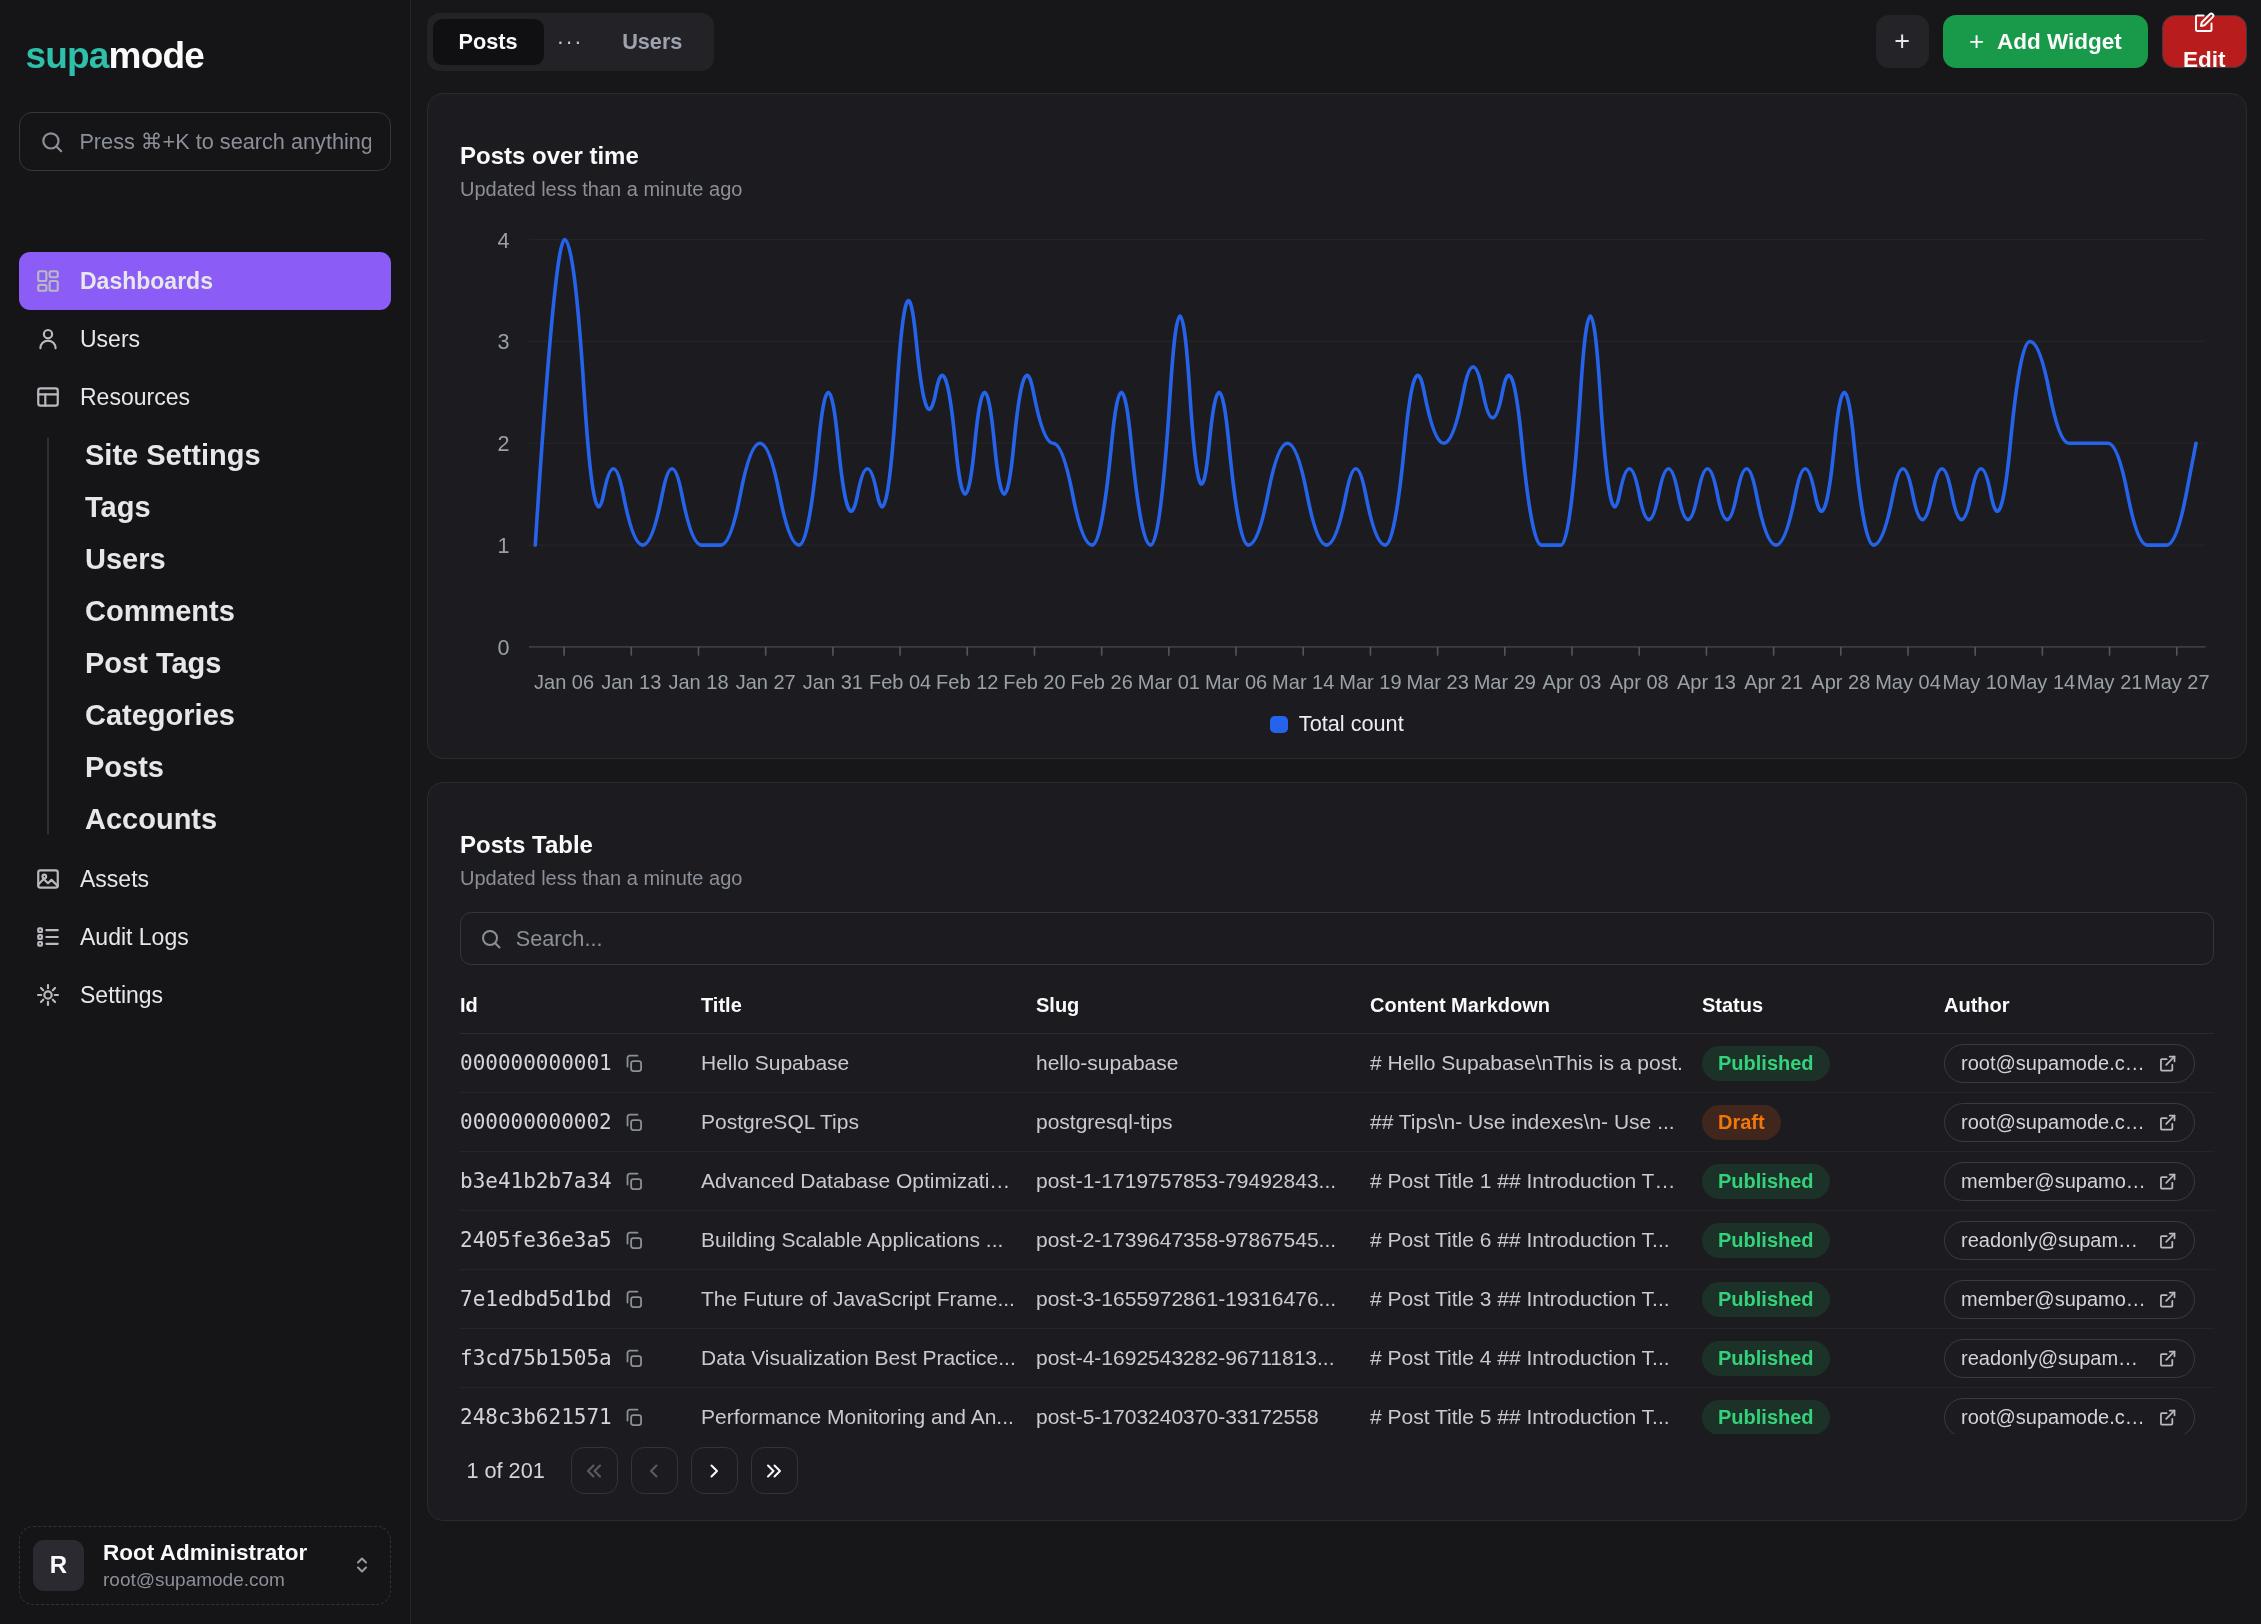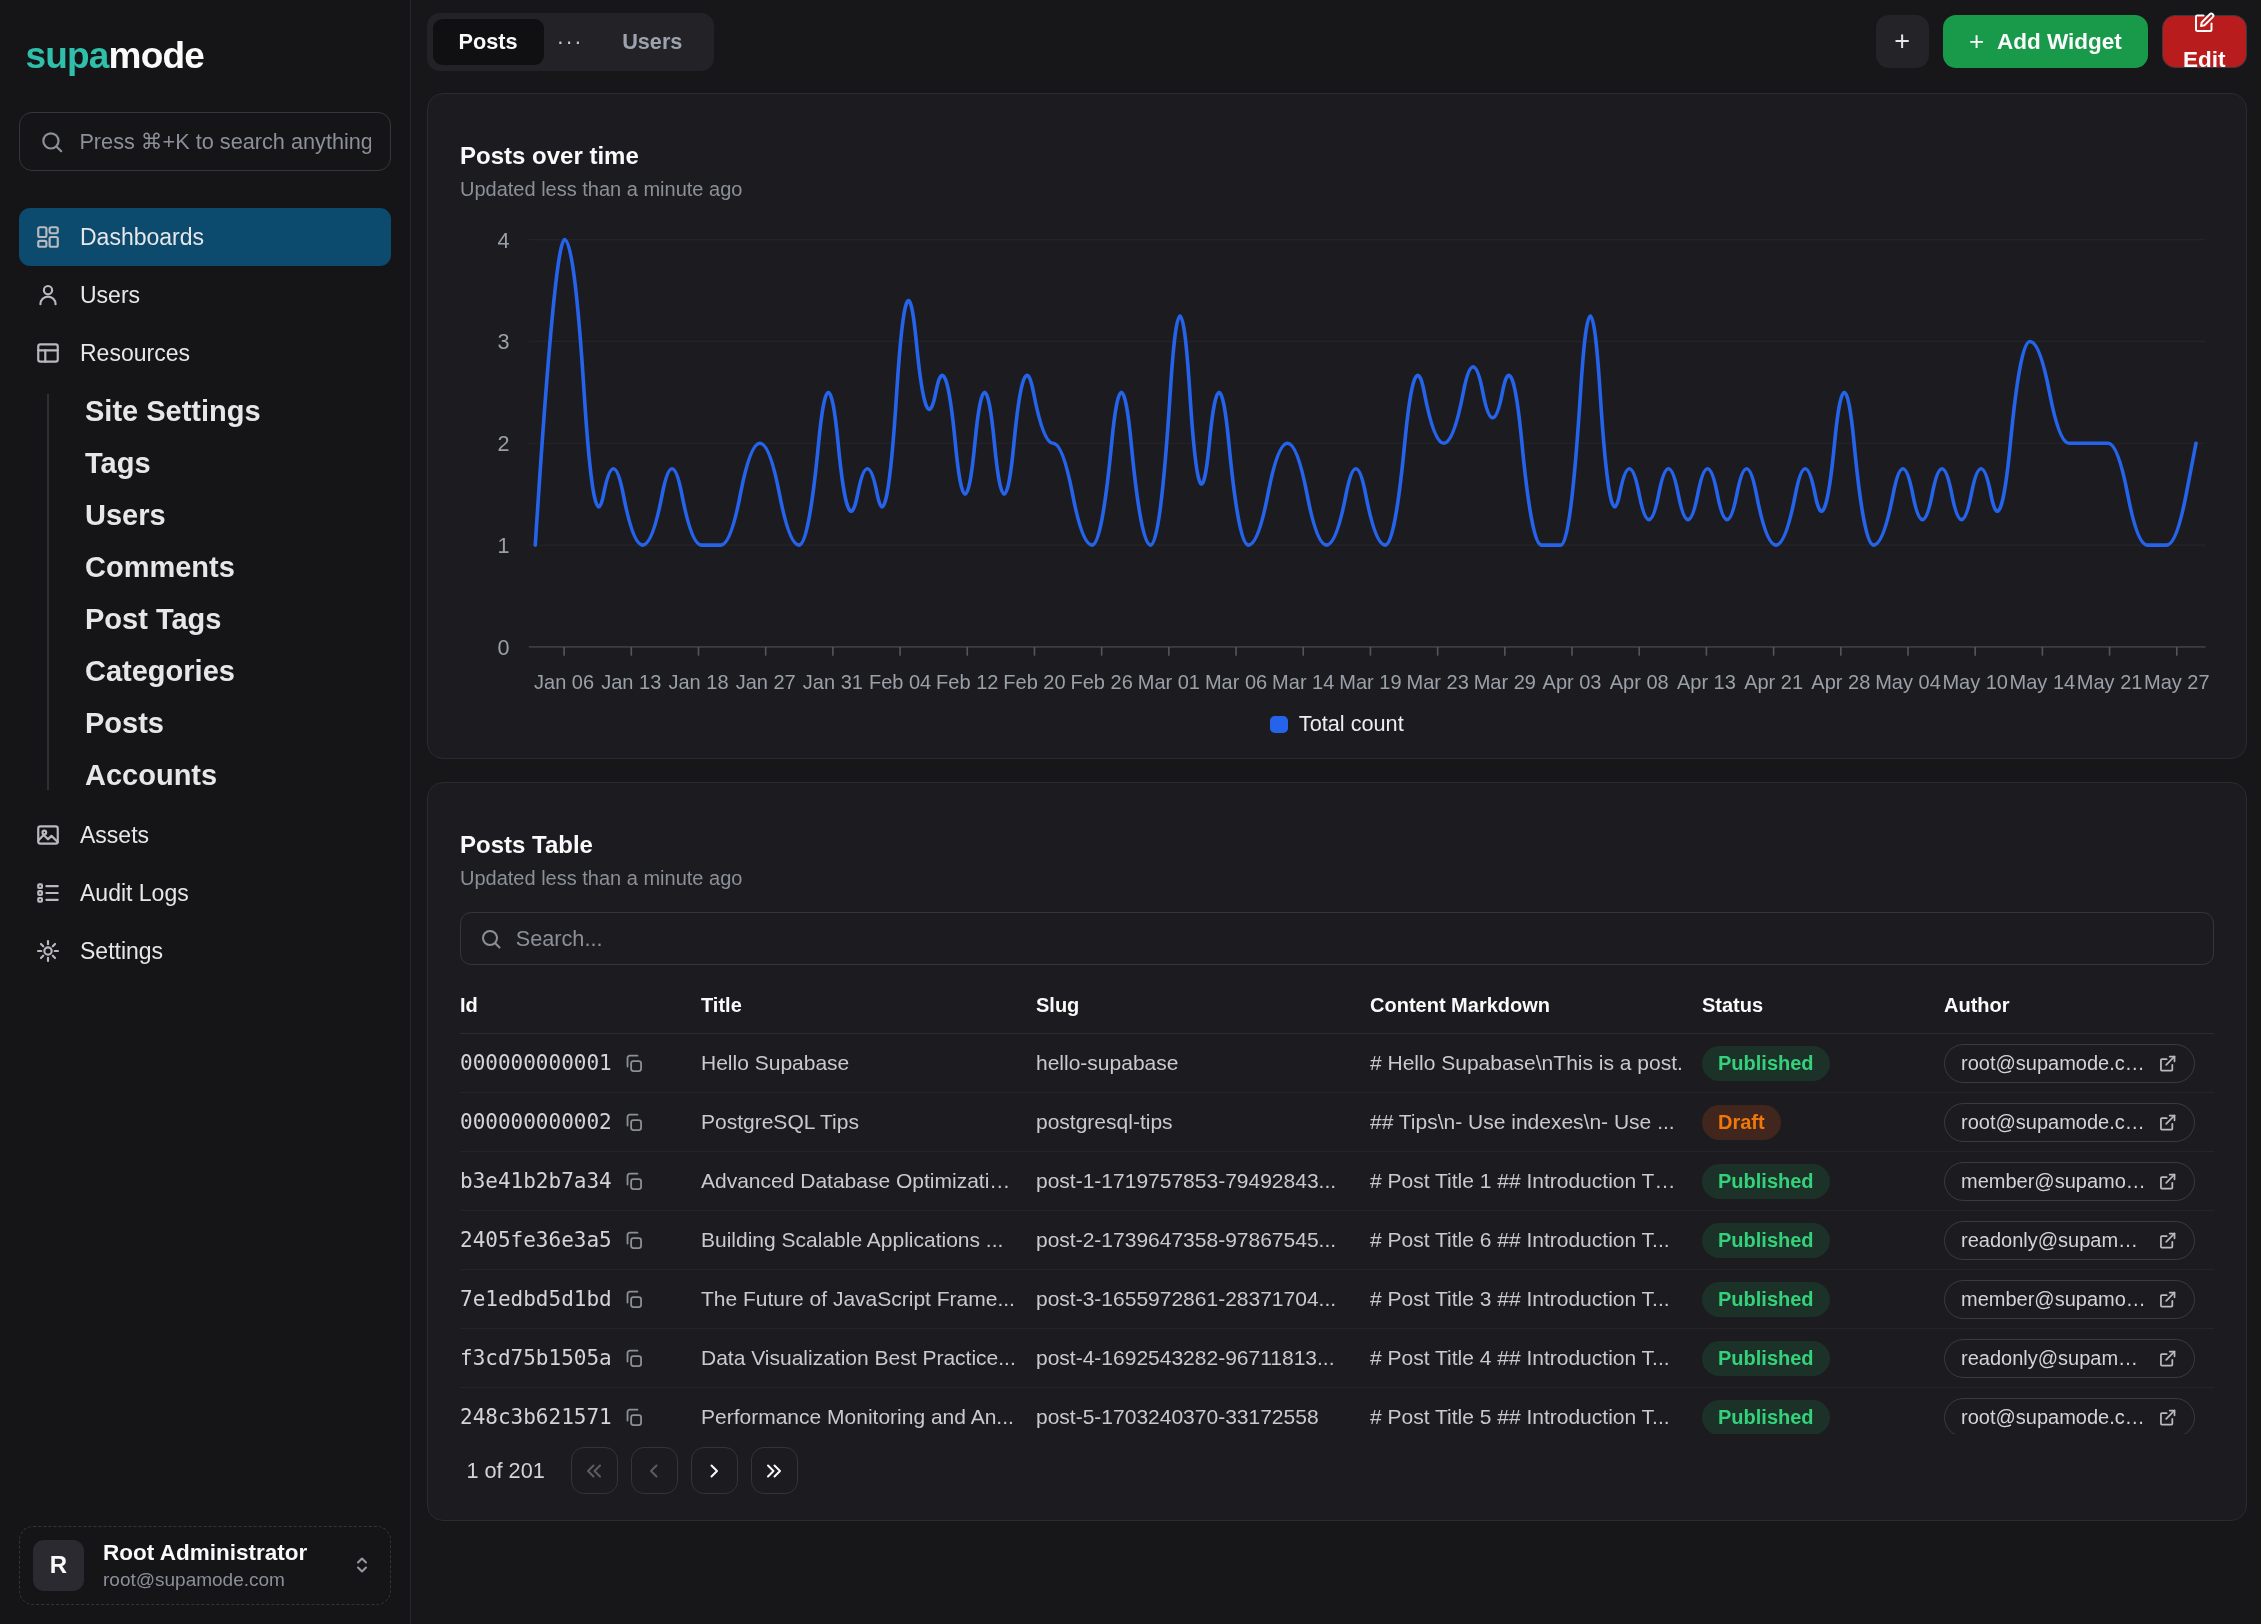--- a/index.html
+++ b/index.html
@@ -31,21 +31,21 @@
     background:transparent; border:none; outline:none; color:#d4d4d8;
     font-size:21.7px; width:100%; font-family:inherit;
   }
   .searchbox input::placeholder { color:#8b8f98; }
   .nav { margin-top:37px; }
   .navitem {
     display:flex; align-items:center; gap:19px; height:58px; padding:0 16px;
     border-radius:11.2px; font-size:23px; color:#e7e7ea; cursor:pointer;
   }
   .navitem .icon { width:26px; height:26px; color:#b9b9c0; }
-  .navitem.active { background:#0c4a6e; font-weight:400; }
+  .navitem.active { background:#8b5cf6; font-weight:700;margin-top:44px; }
   .subnav { position:relative; margin:3.2px 0 4.8px 0; padding-left:0; }
   .subnav::before { content:""; position:absolute; left:28px; top:8px; bottom:11.2px; width:1.6px; background:#2e2e33; }
   .subitem {
     padding:0 0 0 66px; height:52px; display:flex; align-items:center;
     font-size:29px; font-weight:600; color:#e7e7ea; cursor:pointer; border-radius:9.6px;
   }
   .side-spacer { flex:1; }
   .profile {
     border:1.6px dashed #333338; border-radius:14.4px; padding:13px 16px 13px 13px;
     display:flex; align-items:center; gap:19px; cursor:pointer;
@@ -458,21 +458,21 @@
             <div class="cell id-cell">
               <span class="idtext">7e1edbd5d1bd</span>
               <span class="icon copy-btn">
                 <svg viewBox="0 0 24 24">
                   <rect x="9" y="9" width="11" height="11" rx="2.5"></rect>
                   <path d="M5 15V5.5A2.5 2.5 0 0 1 7.5 3H16"></path>
                 </svg>
               </span>
             </div>
             <div class="cell">The Future of JavaScript Frame...</div>
-            <div class="cell">post-3-1655972861-28371704...</div>
+            <div class="cell">post-3-1655972861-19316476...</div>
             <div class="cell"># Post Title 3 ## Introduction T...</div>
             <div class="cell"><span class="badge published">Published</span></div>
             <div class="cell"><span class="author-pill">
                 <span class="email">member@supamode.com</span>
                 <span class="icon">
                   <svg viewBox="0 0 24 24" width="21" height="21">
                     <path d="M14.5 4H20v5.5"></path>
                     <path d="M20 4 10.5 13.5"></path>
                     <path d="M17.5 13.5V19a1 1 0 0 1-1 1H5.5a1 1 0 0 1-1-1V8a1 1 0 0 1 1-1H11"></path>
                   </svg>

